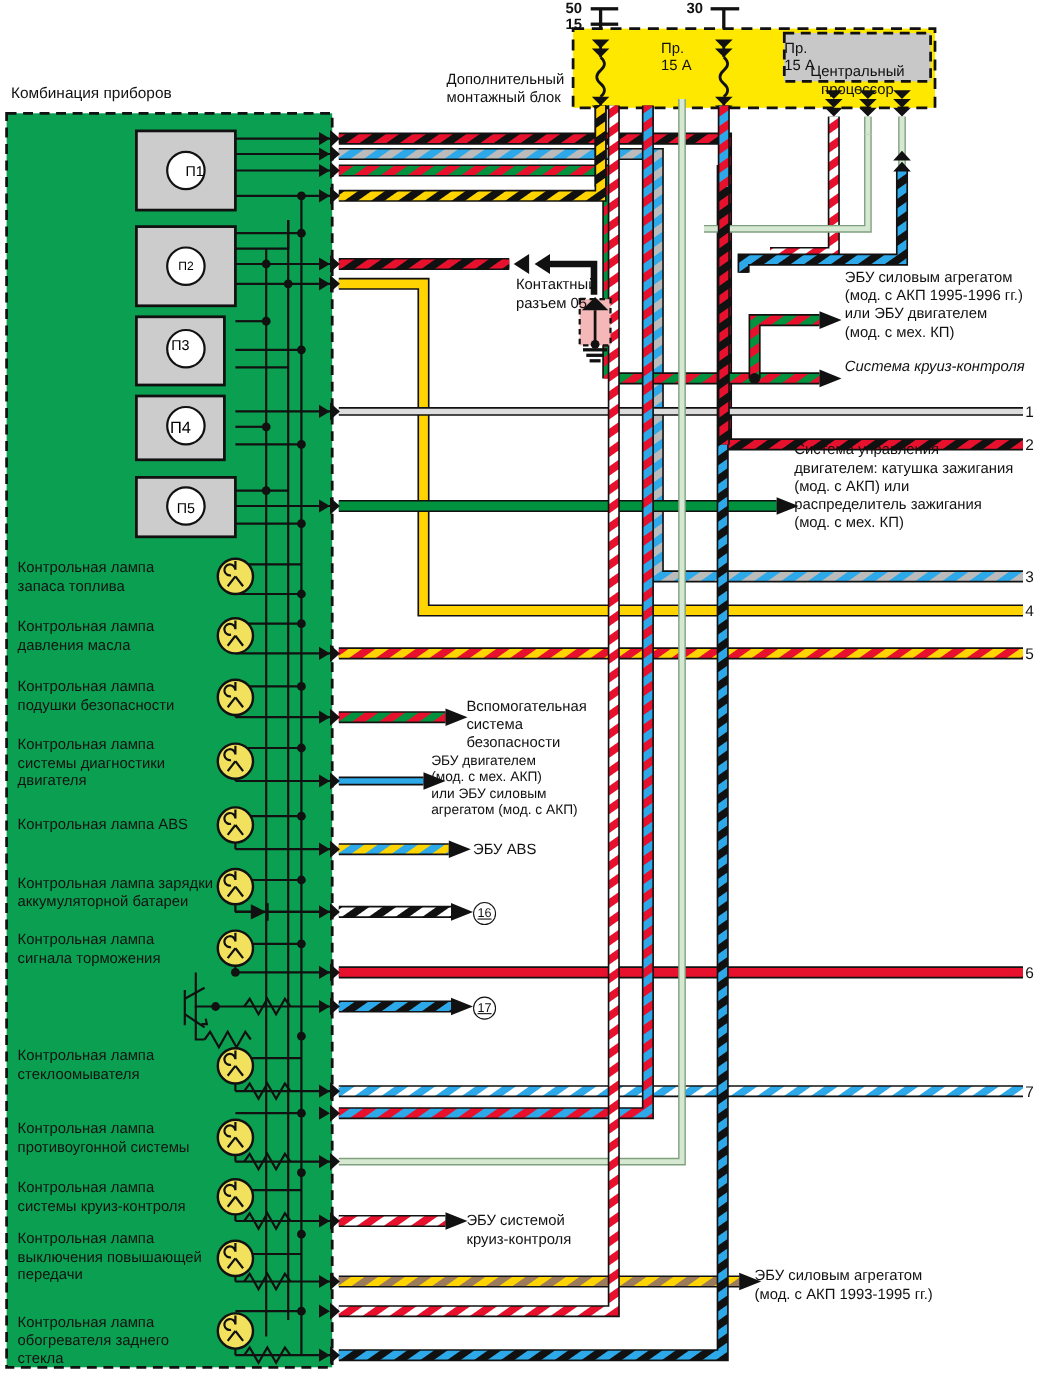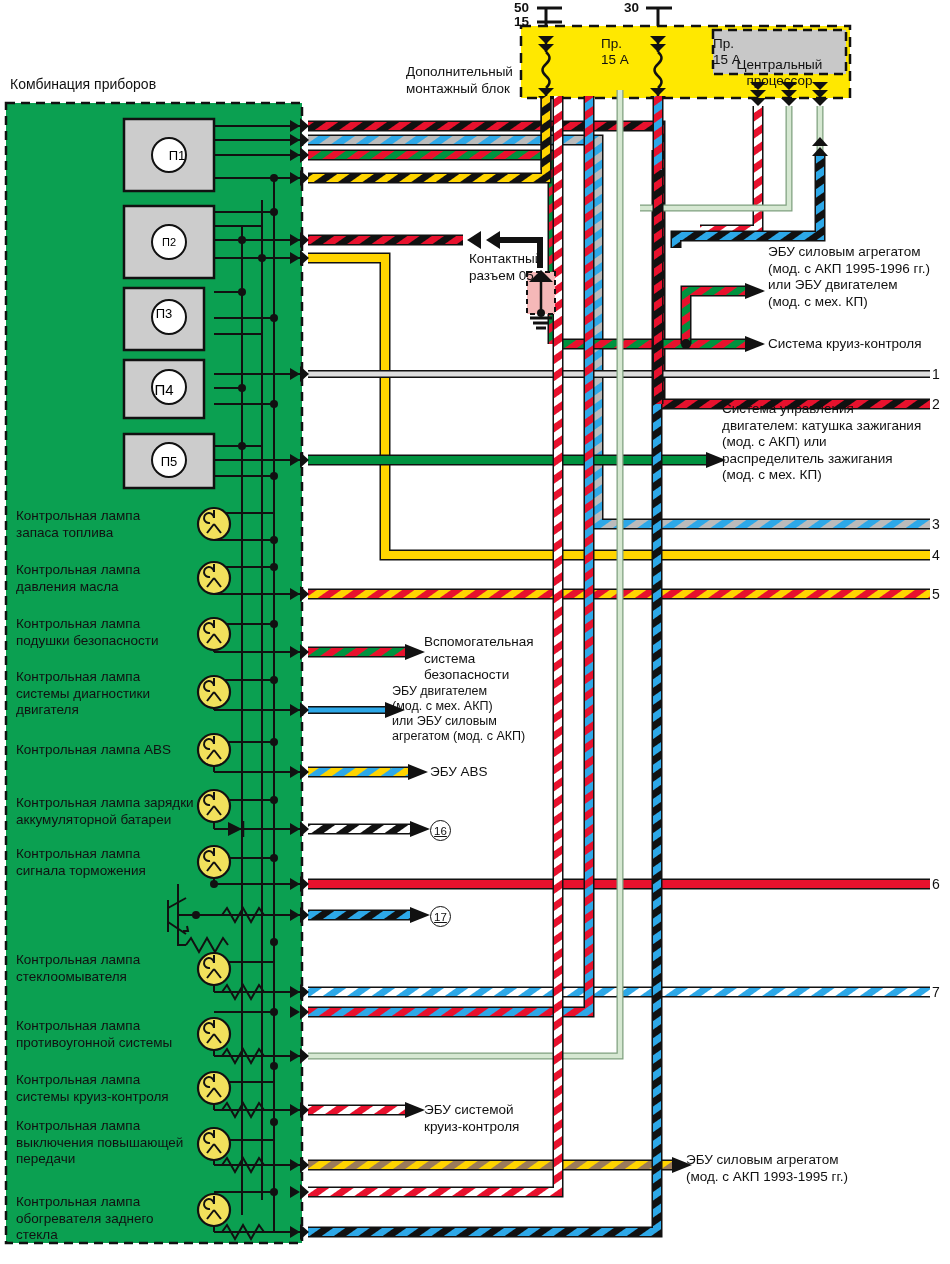--- a/index.html
+++ b/index.html
@@ -566,21 +566,21 @@
 стекла</div>
 
   <div class="abs txt" style="left:443px;top:251px;margin-left:26px;">Контактный
 разъем 05</div>
 
   <div class="abs txt" style="left:768px;top:244px;">ЭБУ силовым агрегатом
 (мод. с АКП 1995-1996 гг.)
 или ЭБУ двигателем
 (мод. с мех. КП)</div>
 
-  <div class="abs txt" style="left:768px;top:336px;">Система круиз-контроля</div>
+  <div class="abs txt" style="left:768px;top:325px;font-style:italic;">Система круиз-контроля</div>
 
   <div class="abs txt" style="left:722px;top:401px;">Система управления
 двигателем: катушка зажигания
 (мод. с АКП) или
 распределитель зажигания
 (мод. с мех. КП)</div>
 
   <div class="abs txt-sm" style="left:392px;top:684px;">ЭБУ двигателем
 (мод. с мех. АКП)
 или ЭБУ силовым

